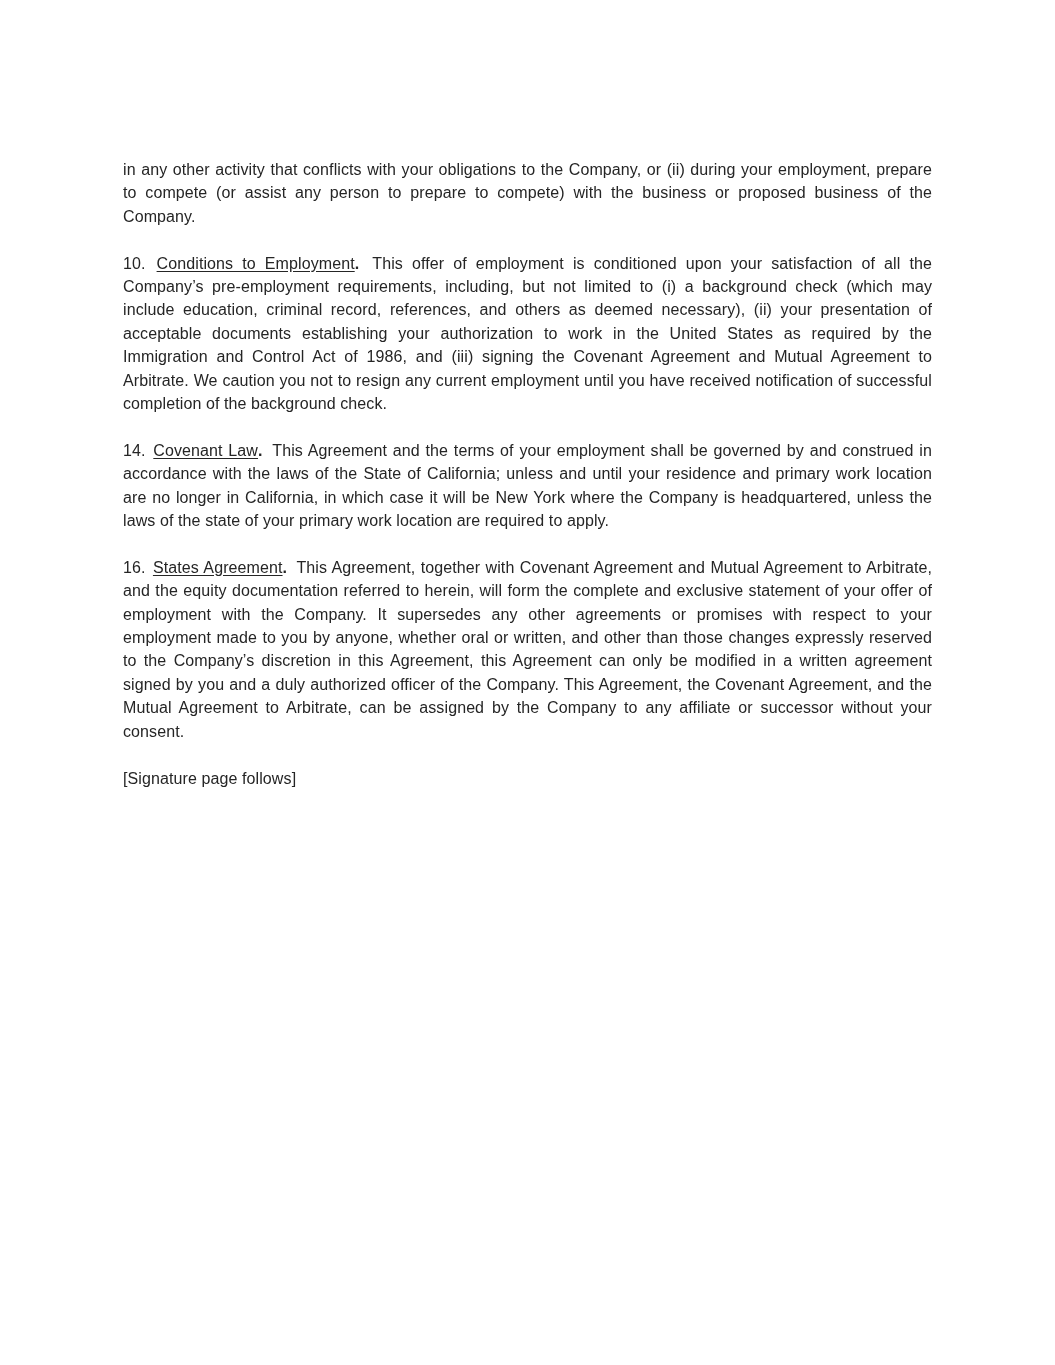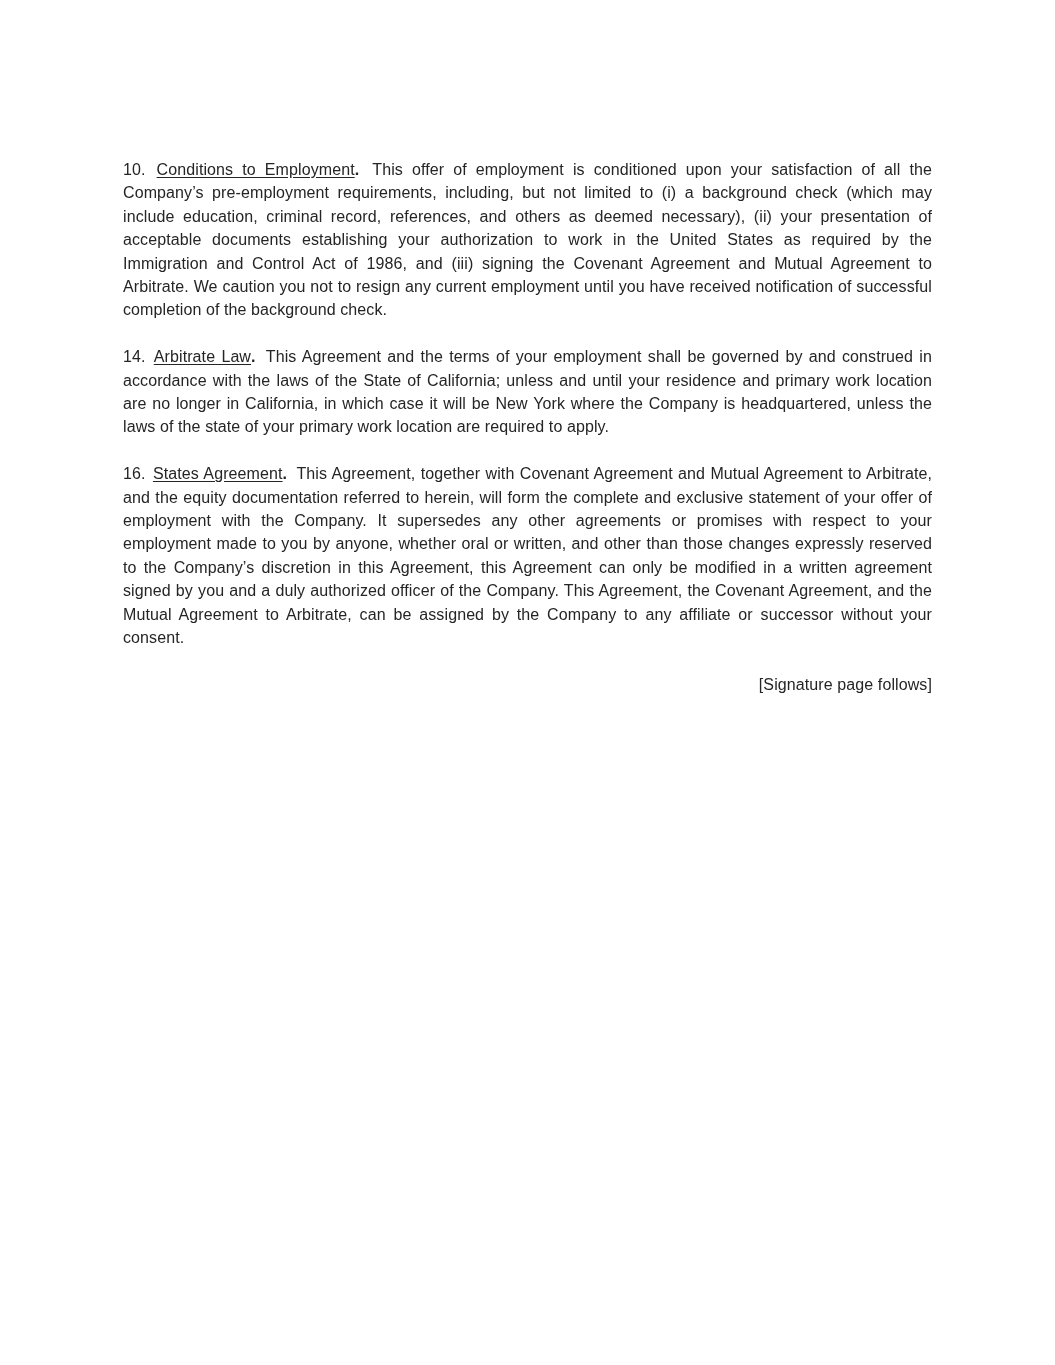--- a/index.html
+++ b/index.html
@@ -35,39 +35,40 @@
     text-underline-offset: 2px;
     padding-left: 2px;
   }
   .sec-period {
     font-weight: bold;
   }
   .sec-body {
     padding-left: 4px;
   }
   .signature {
-    text-align: right;
+    text-align: left;
     margin-top: 23.4px;
   }
 </style>
 </head>
 <body>
 
 <div class="page">
 
+  <p class="para">in any other activity that conflicts with your obligations to the Company, or (ii) during your employment, prepare to compete (or assist any person to prepare to compete) with the business or proposed business of the Company.</p>
 
   <p class="para">
     <span class="sec-num">10.</span>
     <span class="sec-title">Conditions to Employment</span><span class="sec-period">.</span>
     <span class="sec-body">This offer of employment is conditioned upon your satisfaction of all the Company’s pre-employment requirements, including, but not limited to (i) a background check (which may include education, criminal record, references, and others as deemed necessary), (ii) your presentation of acceptable documents establishing your authorization to work in the United States as required by the Immigration and Control Act of 1986, and (iii) signing the Covenant Agreement and Mutual Agreement to Arbitrate.  We caution you not to resign any current employment until you have received notification of successful completion of the background check.</span>
   </p>
 
   <p class="para">
     <span class="sec-num">14.</span>
-    <span class="sec-title">Arbitrate Law</span><span class="sec-period">.</span>
+    <span class="sec-title">Covenant Law</span><span class="sec-period">.</span>
     <span class="sec-body">This Agreement and the terms of your employment shall be governed by and construed in accordance with the laws of the State of California; unless and until your residence and primary work location are no longer in California, in which case it will be New York where the Company is headquartered, unless the laws of the state of your primary work location are required to apply.</span>
   </p>
 
   <p class="para">
     <span class="sec-num">16.</span>
     <span class="sec-title">States Agreement</span><span class="sec-period">.</span>
     <span class="sec-body">This Agreement, together with Covenant Agreement and Mutual Agreement to Arbitrate, and the equity documentation referred to herein, will form the complete and exclusive statement of your offer of employment with the Company.  It supersedes any other agreements or promises with respect to your employment made to you by anyone, whether oral or written, and other than those changes expressly reserved to the Company’s discretion in this Agreement, this Agreement can only be modified in a written agreement signed by you and a duly authorized officer of the Company.  This Agreement, the Covenant Agreement, and the Mutual Agreement to Arbitrate, can be assigned by the Company to any affiliate or successor without your consent.</span>
   </p>
 
   <p class="para signature">[Signature page follows]</p>

